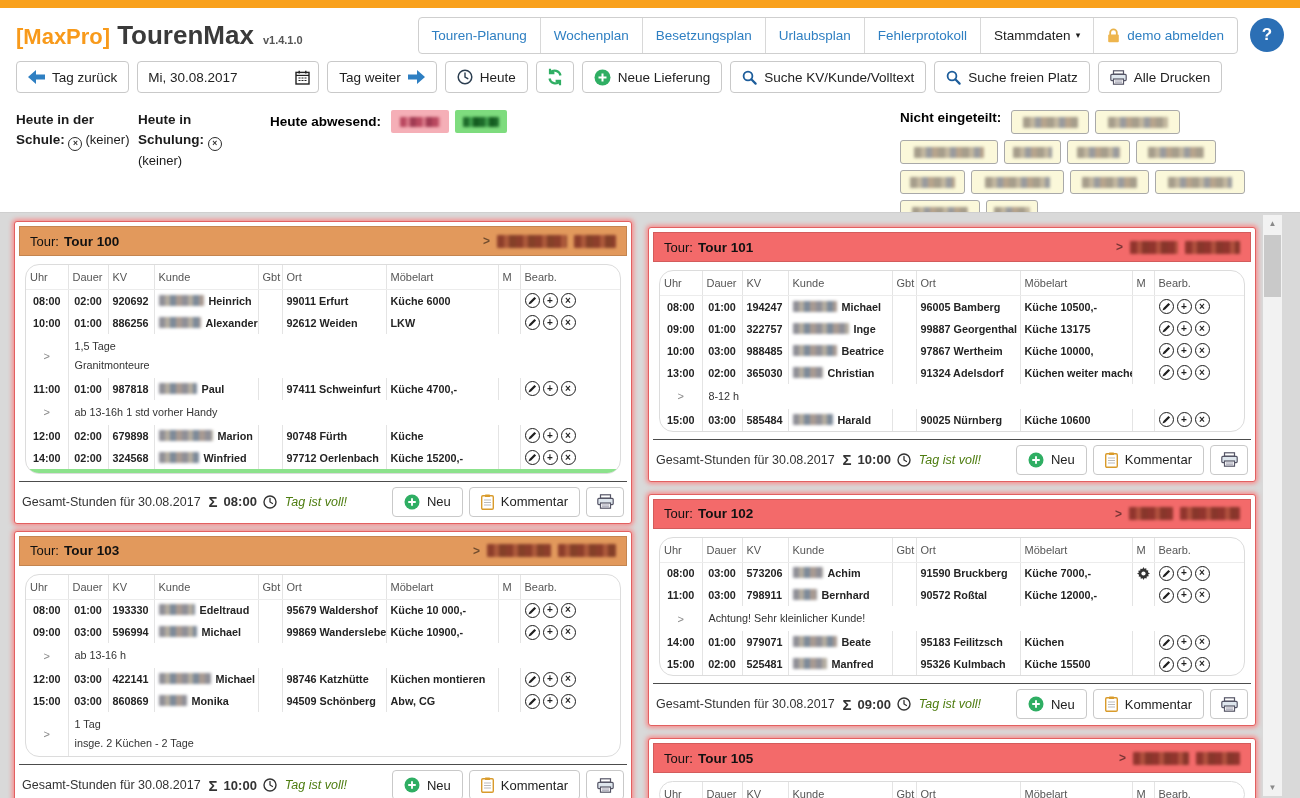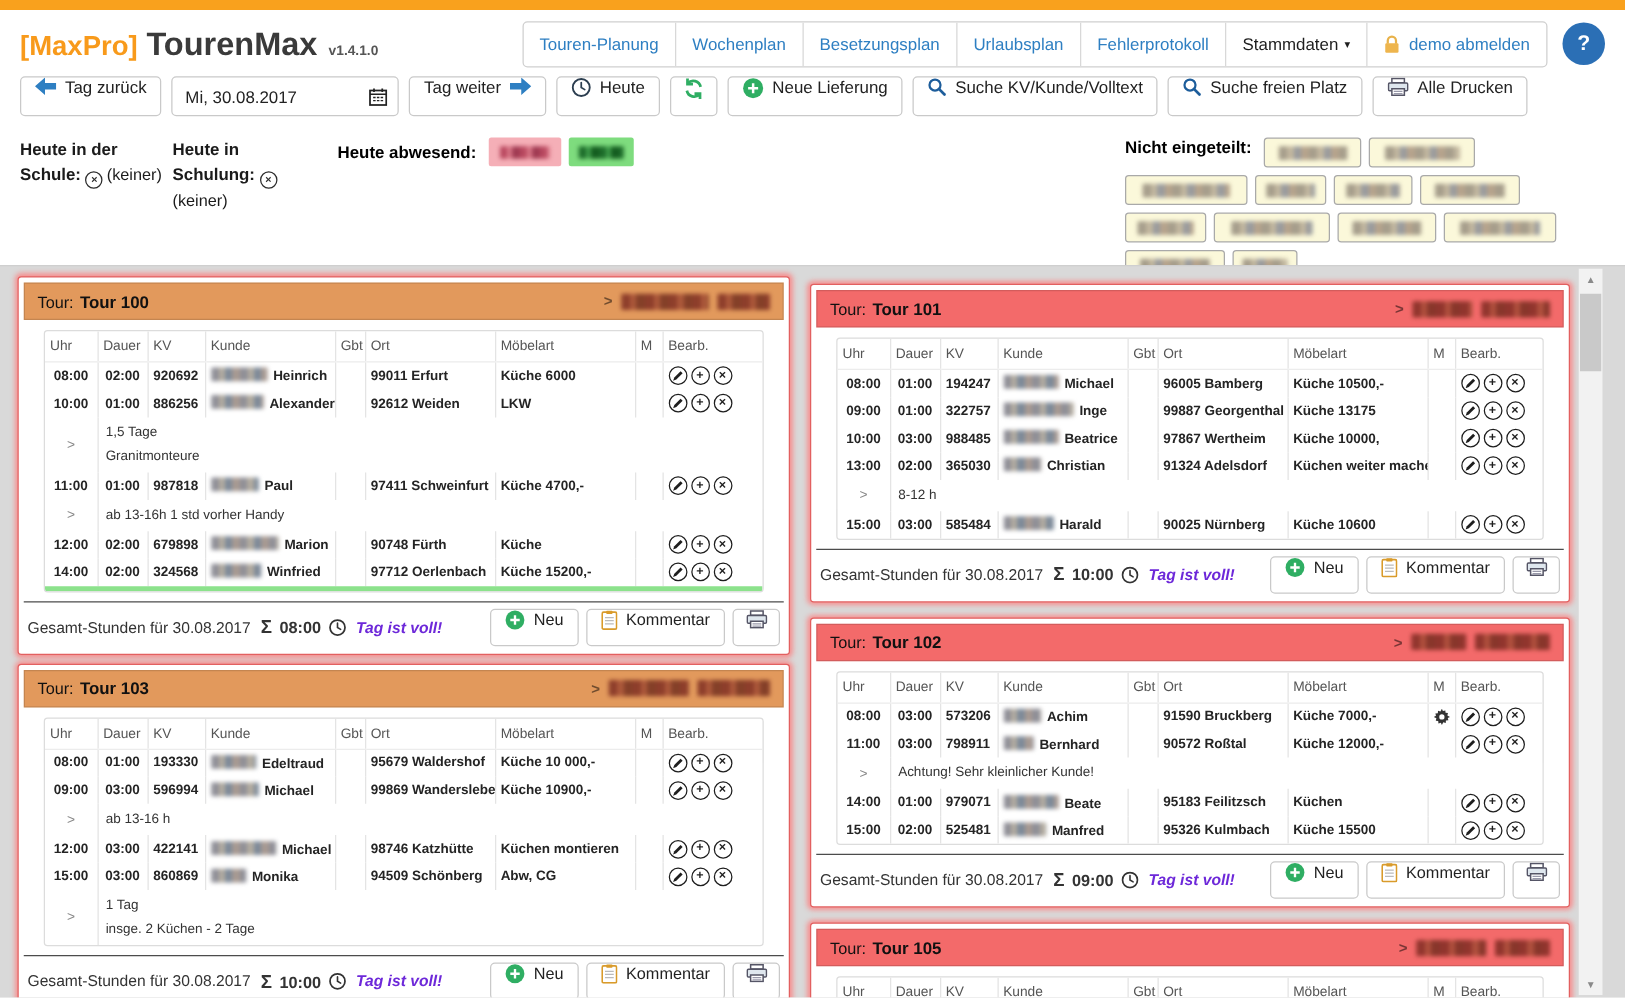--- a/index.html
+++ b/index.html
@@ -16,21 +16,21 @@
   .tabs { margin-left:auto; display:flex; border:1px solid #cfcfcf; border-radius:4px; height:37px; background:#fff; overflow:hidden; }
   .tab { display:flex; align-items:center; padding:0 13px; font-size:13.5px; color:#2e7fc2; border-left:1px solid #d8d8d8; white-space:nowrap; }
   .tab:first-child { border-left:none;text-align:center; }
   .tab.dark { color:#1d1d1d; }
   .caret { font-size:9px; color:#1d1d1d; margin-left:5px; }
   .tab .ic { margin-right:7px; display:flex; }
   .help { width:34px; height:34px; border-radius:50%; background:#2b6fb5; color:#fff; font-size:17px; font-weight:bold; display:flex; align-items:center; justify-content:center; margin-left:12px; flex:none; }
 
   
   .tbar { height:44px; display:flex; align-items:center; gap:8px; padding:2px 16px 8px; background:#fff; }
-  .btn { display:inline-flex; align-items:flex-start; gap:7px; height:32px; padding:0 11px; background:#fff; border:1px solid #c9c9c9; border-radius:4px; font-size:13.5px; color:#222; white-space:nowrap; cursor:pointer; }
+  .btn { display:inline-flex; align-items:center; gap:7px; height:32px; padding:0 11px; background:#fff; border:1px solid #c9c9c9; border-radius:4px; font-size:13.5px; color:#222; white-space:nowrap; cursor:pointer; }
   .btn .ic { display:flex; }
   .sq { width:38px; justify-content:center; padding:0; }
   .datebox { display:flex; align-items:center; height:32px; width:182px; border:1px solid #c9c9c9; border-radius:4px; background:#fff; }
   .datebox .dtxt { flex:1; padding:0 10px; font-size:13.5px; color:#222; }
   .datebox .cal { width:32px; display:flex; align-items:center; justify-content:center; cursor:pointer; }
 
   
   .status { height:110px; display:flex; align-items:flex-start; padding:8px 16px 0; background:#fff; }
   .scol { font-size:13px; color:#1b1b1b; line-height:1.5; }
   .scol b { font-size:13.5px; }
@@ -56,41 +56,41 @@
   .cols { display:flex; gap:16px; padding:8px 0 0 14px; align-items:flex-start; }
   .colL { width:618px; display:flex; flex-direction:column; gap:7px; }
   .colR { width:608px; display:flex; flex-direction:column; gap:12px; margin-top:6px; }
 
   .panel { background:#fff; border:1px solid #e26060; border-radius:3px; box-shadow:0 0 4px 2px rgba(255,120,120,.75); padding:4px; }
   .phd { height:30px; display:flex; align-items:center; padding:0 10px; font-size:13px; color:#111; border:1px solid rgba(0,0,0,.13); cursor:pointer; }
   .phd b { font-size:13.5px; margin-left:5px; }
   .phd .right { margin-left:auto; display:flex; align-items:center; gap:7px; }
   .phd .chv { color:rgba(0,0,0,.5); font-size:12px; font-weight:bold; }
 
-  .twrap { border:1px solid #dcdcdc; border-radius:3px; margin:8px 16px 0; overflow:hidden; }
+  .twrap { border:1px solid #dcdcdc; border-radius:14px; margin:8px 6px 0; overflow:hidden; }
   table { width:100%; border-collapse:collapse; table-layout:fixed; }
   th { font-weight:normal; color:#555; font-size:11px; text-align:left; padding:6px 4px; border-bottom:1px solid #ececec; white-space:nowrap; }
   th + th { border-left:1px solid #e4e4e4; }
   td { font-size:10.8px; padding:3px 4px; white-space:nowrap; overflow:hidden; }
   tr.ev td { font-weight:bold; color:#242424; height:22px; }
   tr.ev td + td, tr.nt td.ntx { border-left:1px solid #e4e4e4; }
   .ctr { text-align:center; }
   tr.nt td { color:#333; font-weight:normal; }
   tr.nt .nch { color:#888; text-align:center; font-size:11px; cursor:pointer; }
   tr.nt .ntx div { padding:1px 2px; line-height:17px; }
   .acts { display:flex; gap:3px; align-items:center; }
   .ci { width:15px; height:15px; flex:none; border:1.4px solid #1e1e1e; border-radius:50%; display:flex; align-items:center; justify-content:center; font-size:10px; font-weight:bold; color:#1e1e1e; background:#fff; line-height:1; cursor:pointer; }
   .ci svg { display:block; }
   .mgear { display:flex; justify-content:center; cursor:pointer; }
   .greenbar { height:4px; background:#8ce28c; }
 
   .pft { border-top:1px solid #4c4c4c; margin:7px 0 0; padding:5px 3px 2px; display:flex; align-items:center; gap:6px; font-size:12.5px; color:#333; }
   .pft .sig { font-weight:bold; font-size:15px; margin-left:2px; }
   .pft .sum { font-weight:bold; font-size:13px; }
-  .pft .warn { color:#6d28d9; font-weight:bold; font-style:italic; margin-left:2px; }
+  .pft .warn { color:#4d7c0f; font-weight:normal; font-style:italic; margin-left:2px; }
   .pft .sp { flex:1; }
   .pft .btn { height:30px; font-size:13px; }
 
   
   .vsb { position:absolute; top:2px; bottom:2px; right:18px; width:19px; background:#f2f2f2; }
   .vsb .ar { position:absolute; left:0; right:0; height:15px; color:#8a8a8a; font-size:8px; display:flex; align-items:center; justify-content:center; cursor:pointer; }
   .vsb .up { top:1px; } .vsb .dn { bottom:1px; }
   .vsb .thumb { position:absolute; left:1px; right:1px; top:20px; height:62px; background:#c9c9c9; cursor:pointer; }
 </style>
 </head>

